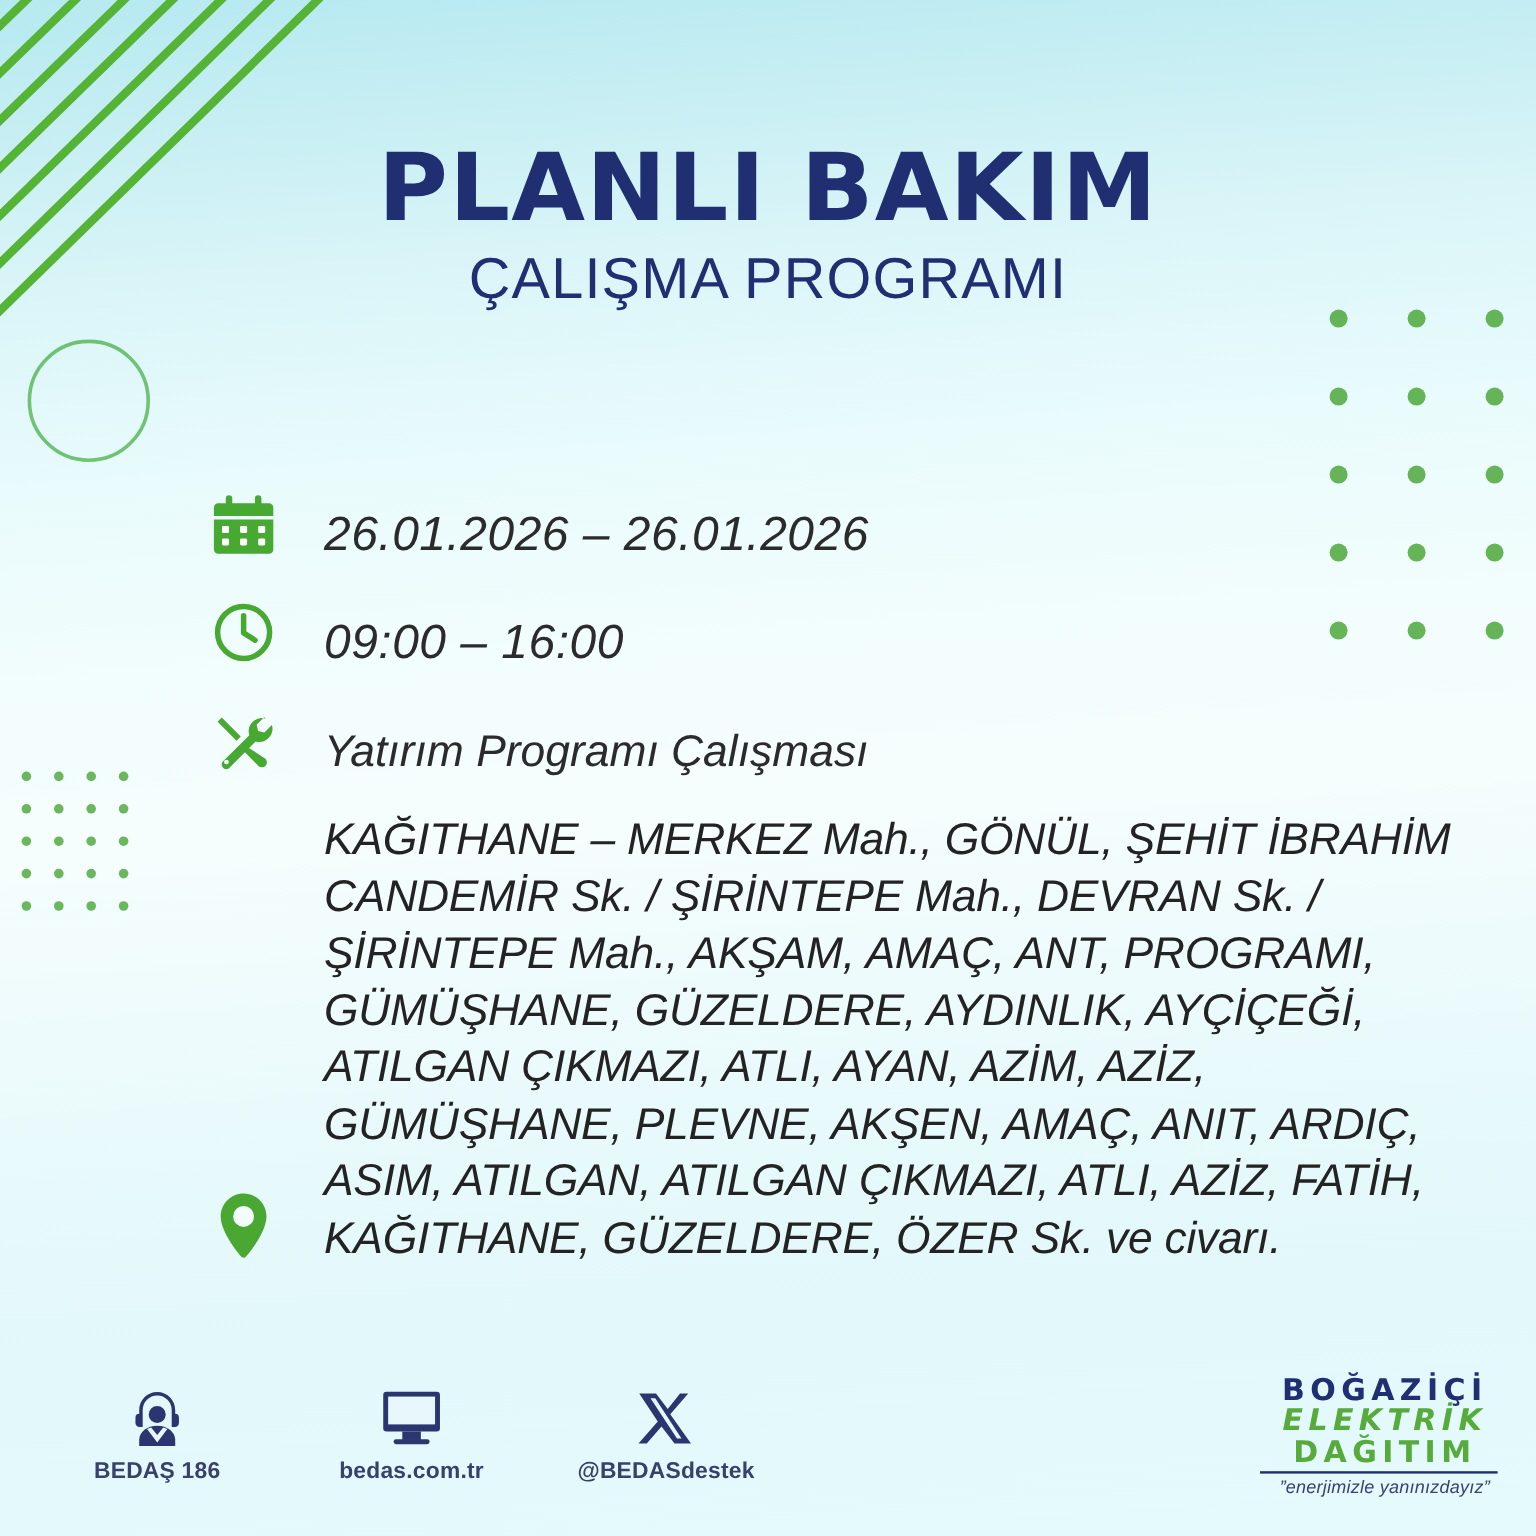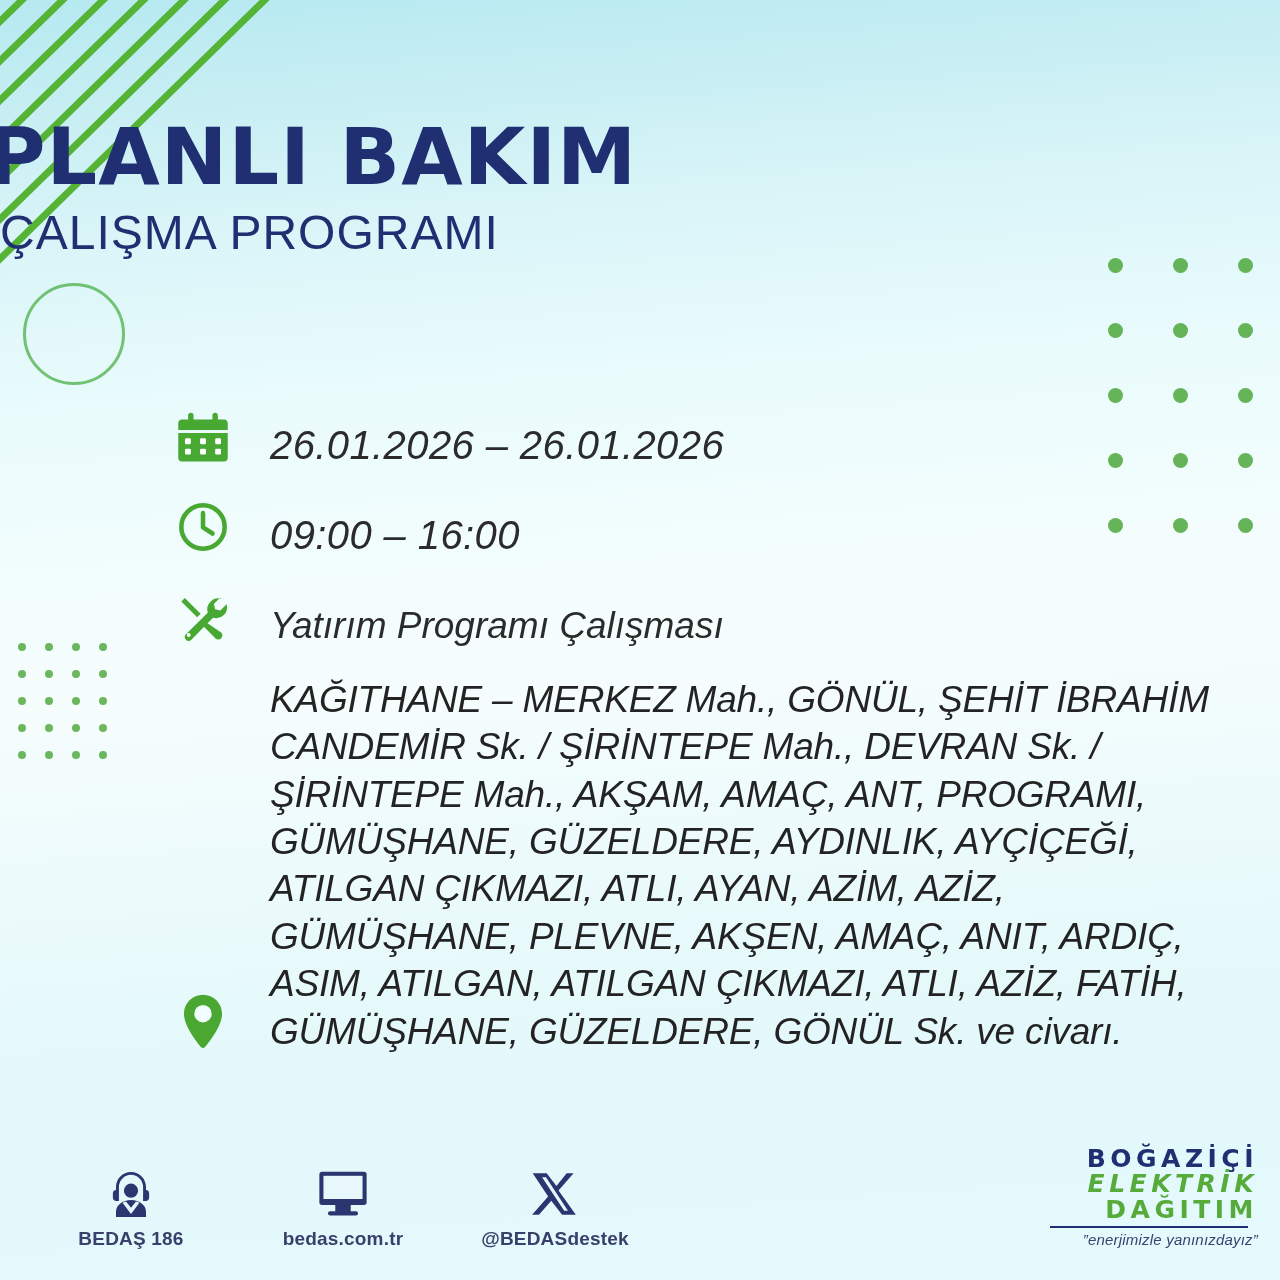--- a/index.html
+++ b/index.html
@@ -75,20 +75,21 @@
     opacity: 0.85;
   }
   #dots-right .dot { width: 15px; height: 15px; }
 
   
   .header {
     position: absolute;
     left: 0;
     top: 118px;
     width: 1280px;
+    text-align: center;
   }
   .title-main {
     font-family: "DejaVu Sans", sans-serif;
     font-size: 78px;
     font-weight: 700;
     letter-spacing: 1px;
     color: #1f2f72;
     line-height: 1.0;
     margin: 0;
     transform: scaleX(1.02);
@@ -154,21 +155,21 @@
   .footer {
     position: absolute;
     left: 0;
     bottom: 18px;
     width: 1280px;
     height: 120px;
   }
   .contacts {
     position: absolute;
     left: 56px;
-    bottom: 12px;
+    bottom: 24px;
     display: flex;
     align-items: center;
     gap: 62px;
   }
   .contact {
     display: flex;
     flex-direction: column;
     align-items: center;
     width: 150px;
   }
@@ -186,21 +187,21 @@
     white-space: nowrap;
     letter-spacing: 0.2px;
   }
 
   
   .logo {
     position: absolute;
     right: 22px;
     bottom: 14px;
     width: 208px;
-    text-align: right;
+    text-align: center;
   }
   .logo .l1, .logo .l2, .logo .l3 {
     font-family: "DejaVu Sans", sans-serif;
     font-weight: 700;
     line-height: 1.02;
     letter-spacing: 4.5px;
   }
   .logo .l1 { font-size: 25px; color: #1f2f72; }
   .logo .l2 { font-size: 25px; color: #56ab3a; font-style: italic; }
   .logo .l3 { font-size: 25px; color: #56ab3a; }
@@ -349,21 +350,21 @@
         </svg>
       </span>
       <span class="txt">
         <span class="addr-line">KAĞITHANE – MERKEZ Mah., GÖNÜL, ŞEHİT İBRAHİM</span>
         <span class="addr-line">CANDEMİR Sk. / ŞİRİNTEPE Mah., DEVRAN Sk. /</span>
         <span class="addr-line">ŞİRİNTEPE Mah., AKŞAM, AMAÇ, ANT, PROGRAMI,</span>
         <span class="addr-line">GÜMÜŞHANE, GÜZELDERE,  AYDINLIK, AYÇİÇEĞİ,</span>
         <span class="addr-line">ATILGAN ÇIKMAZI, ATLI, AYAN, AZİM, AZİZ,</span>
         <span class="addr-line">GÜMÜŞHANE, PLEVNE, AKŞEN, AMAÇ, ANIT, ARDIÇ,</span>
         <span class="addr-line">ASIM, ATILGAN, ATILGAN ÇIKMAZI, ATLI, AZİZ, FATİH,</span>
-        <span class="addr-line">GÜMÜŞHANE, GÜZELDERE, GÖNÜL Sk. ve civarı.</span>
+        <span class="addr-line">KAĞITHANE, GÜZELDERE, ÖZER Sk. ve civarı.</span>
       </span>
     </div>
 
   </div>
 
   <div class="footer">
 
     <div class="contacts">
 
       <div class="contact">

